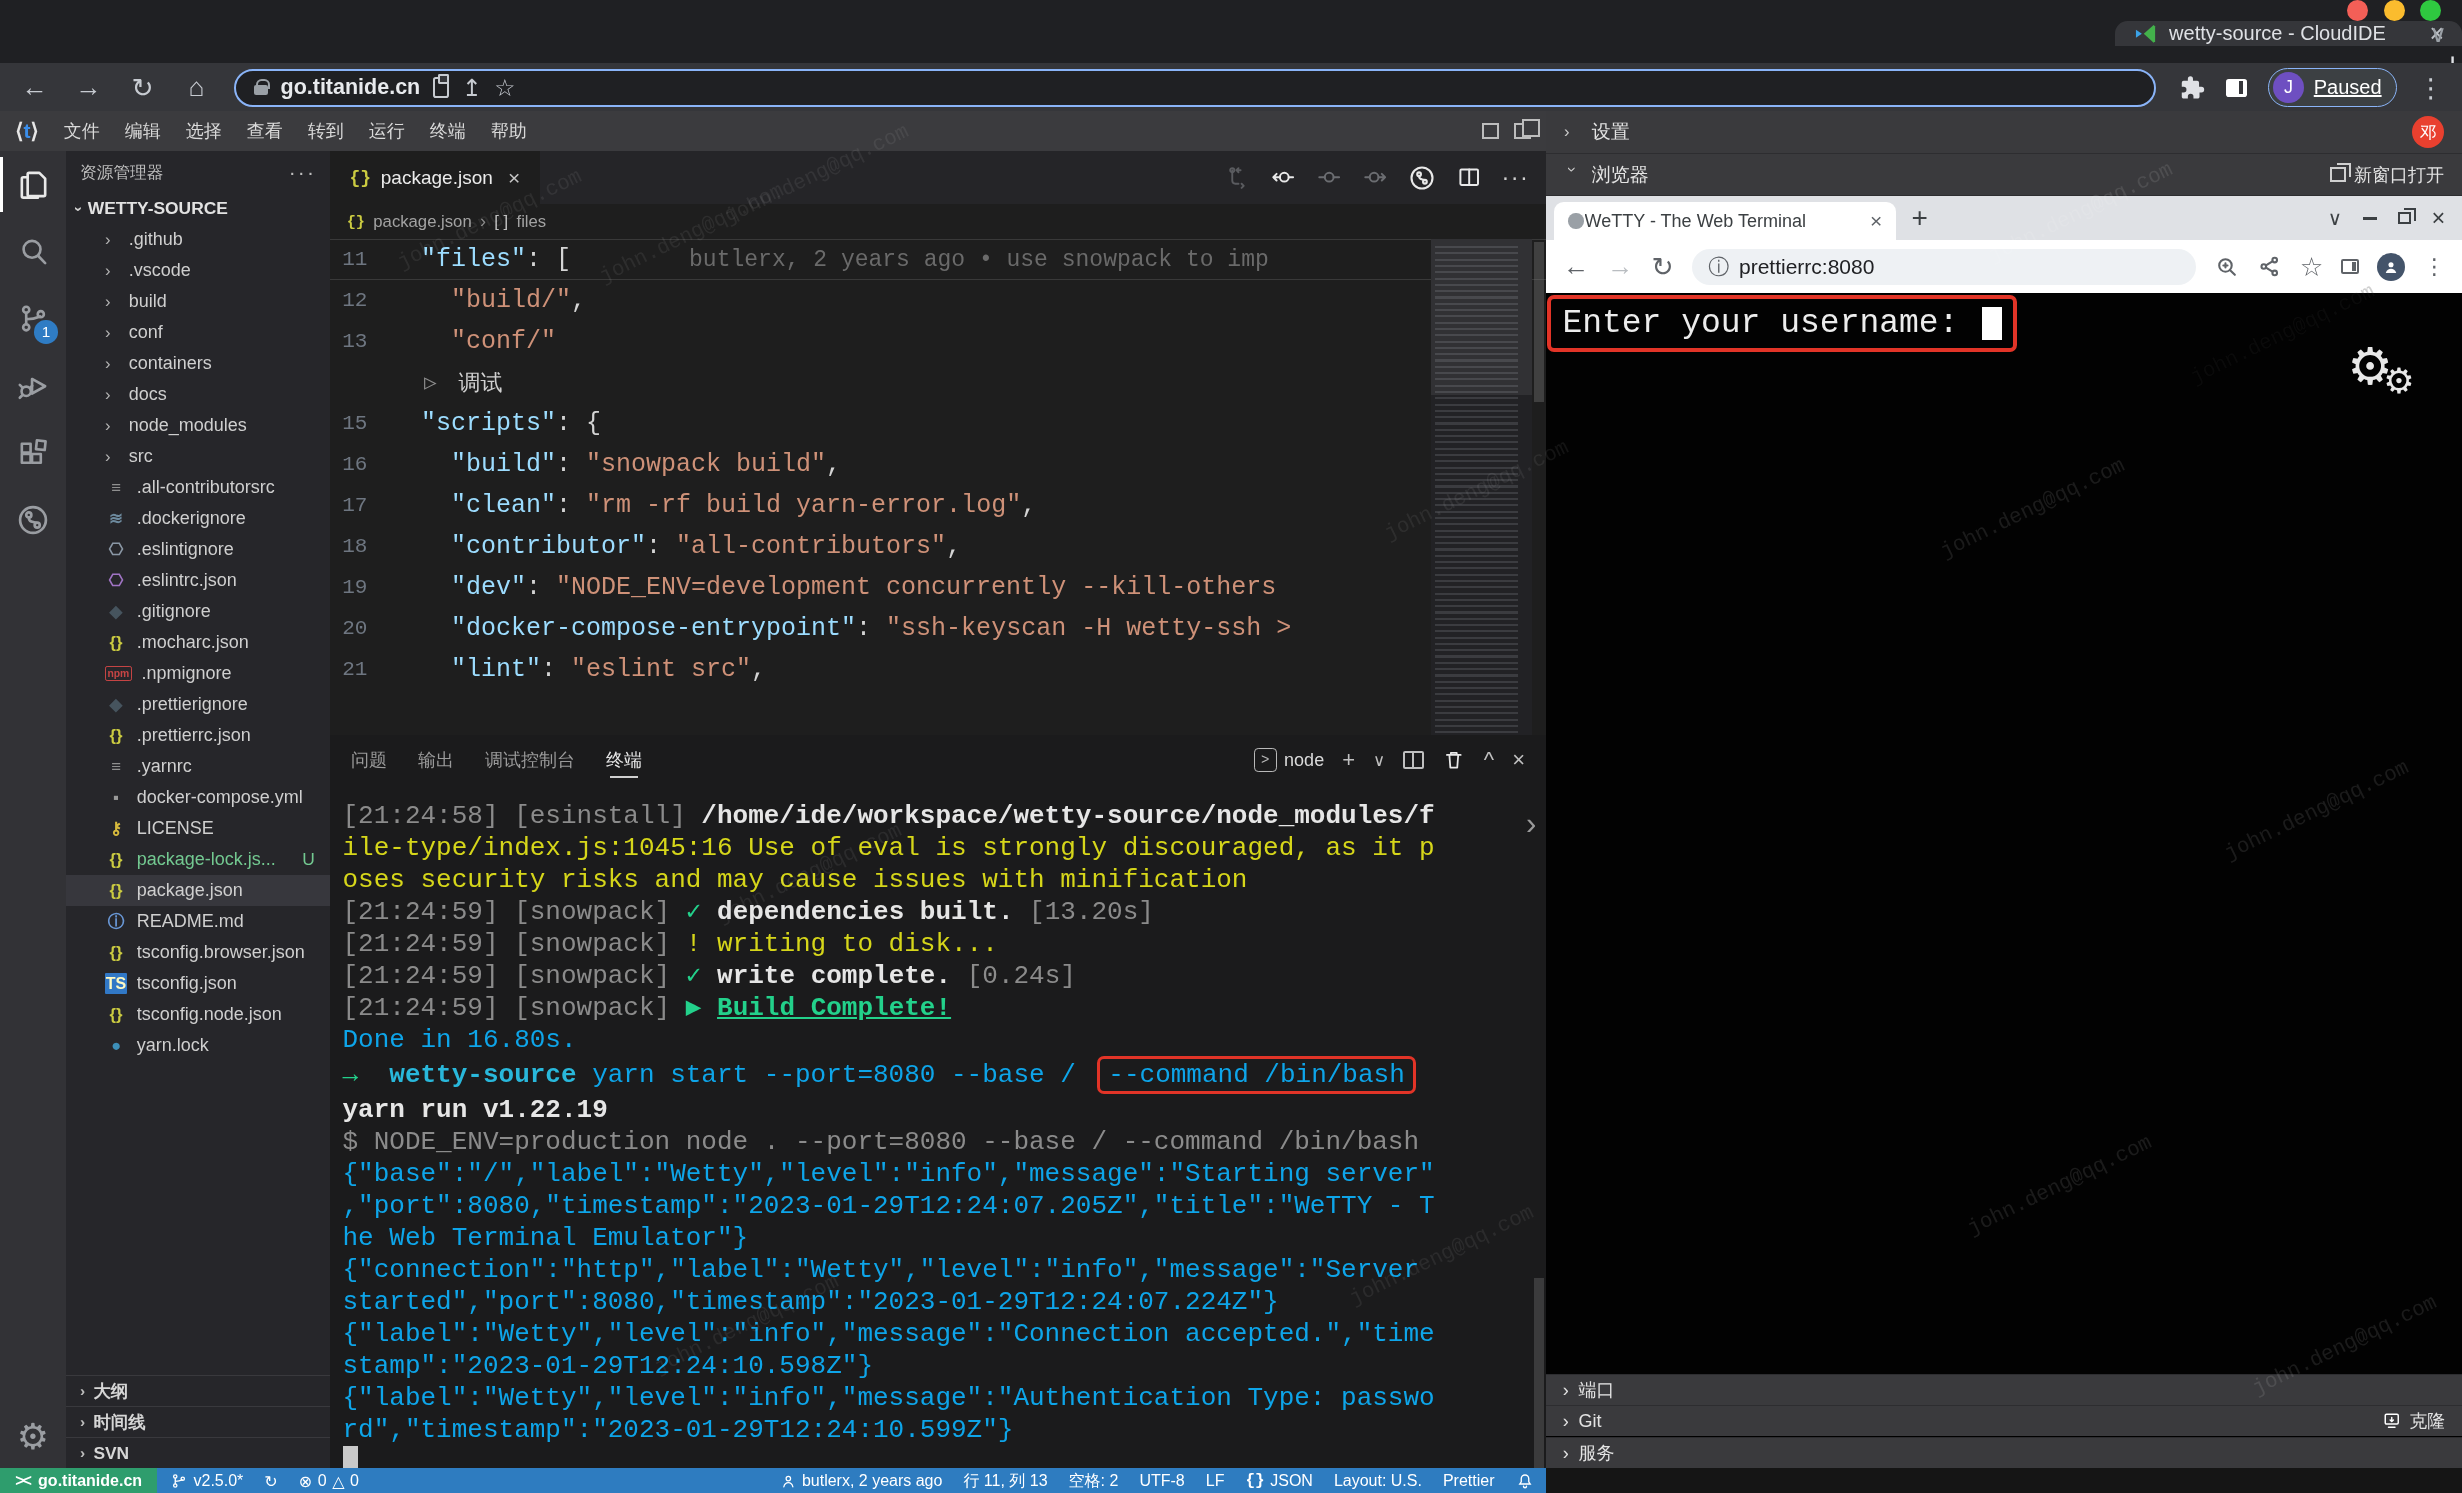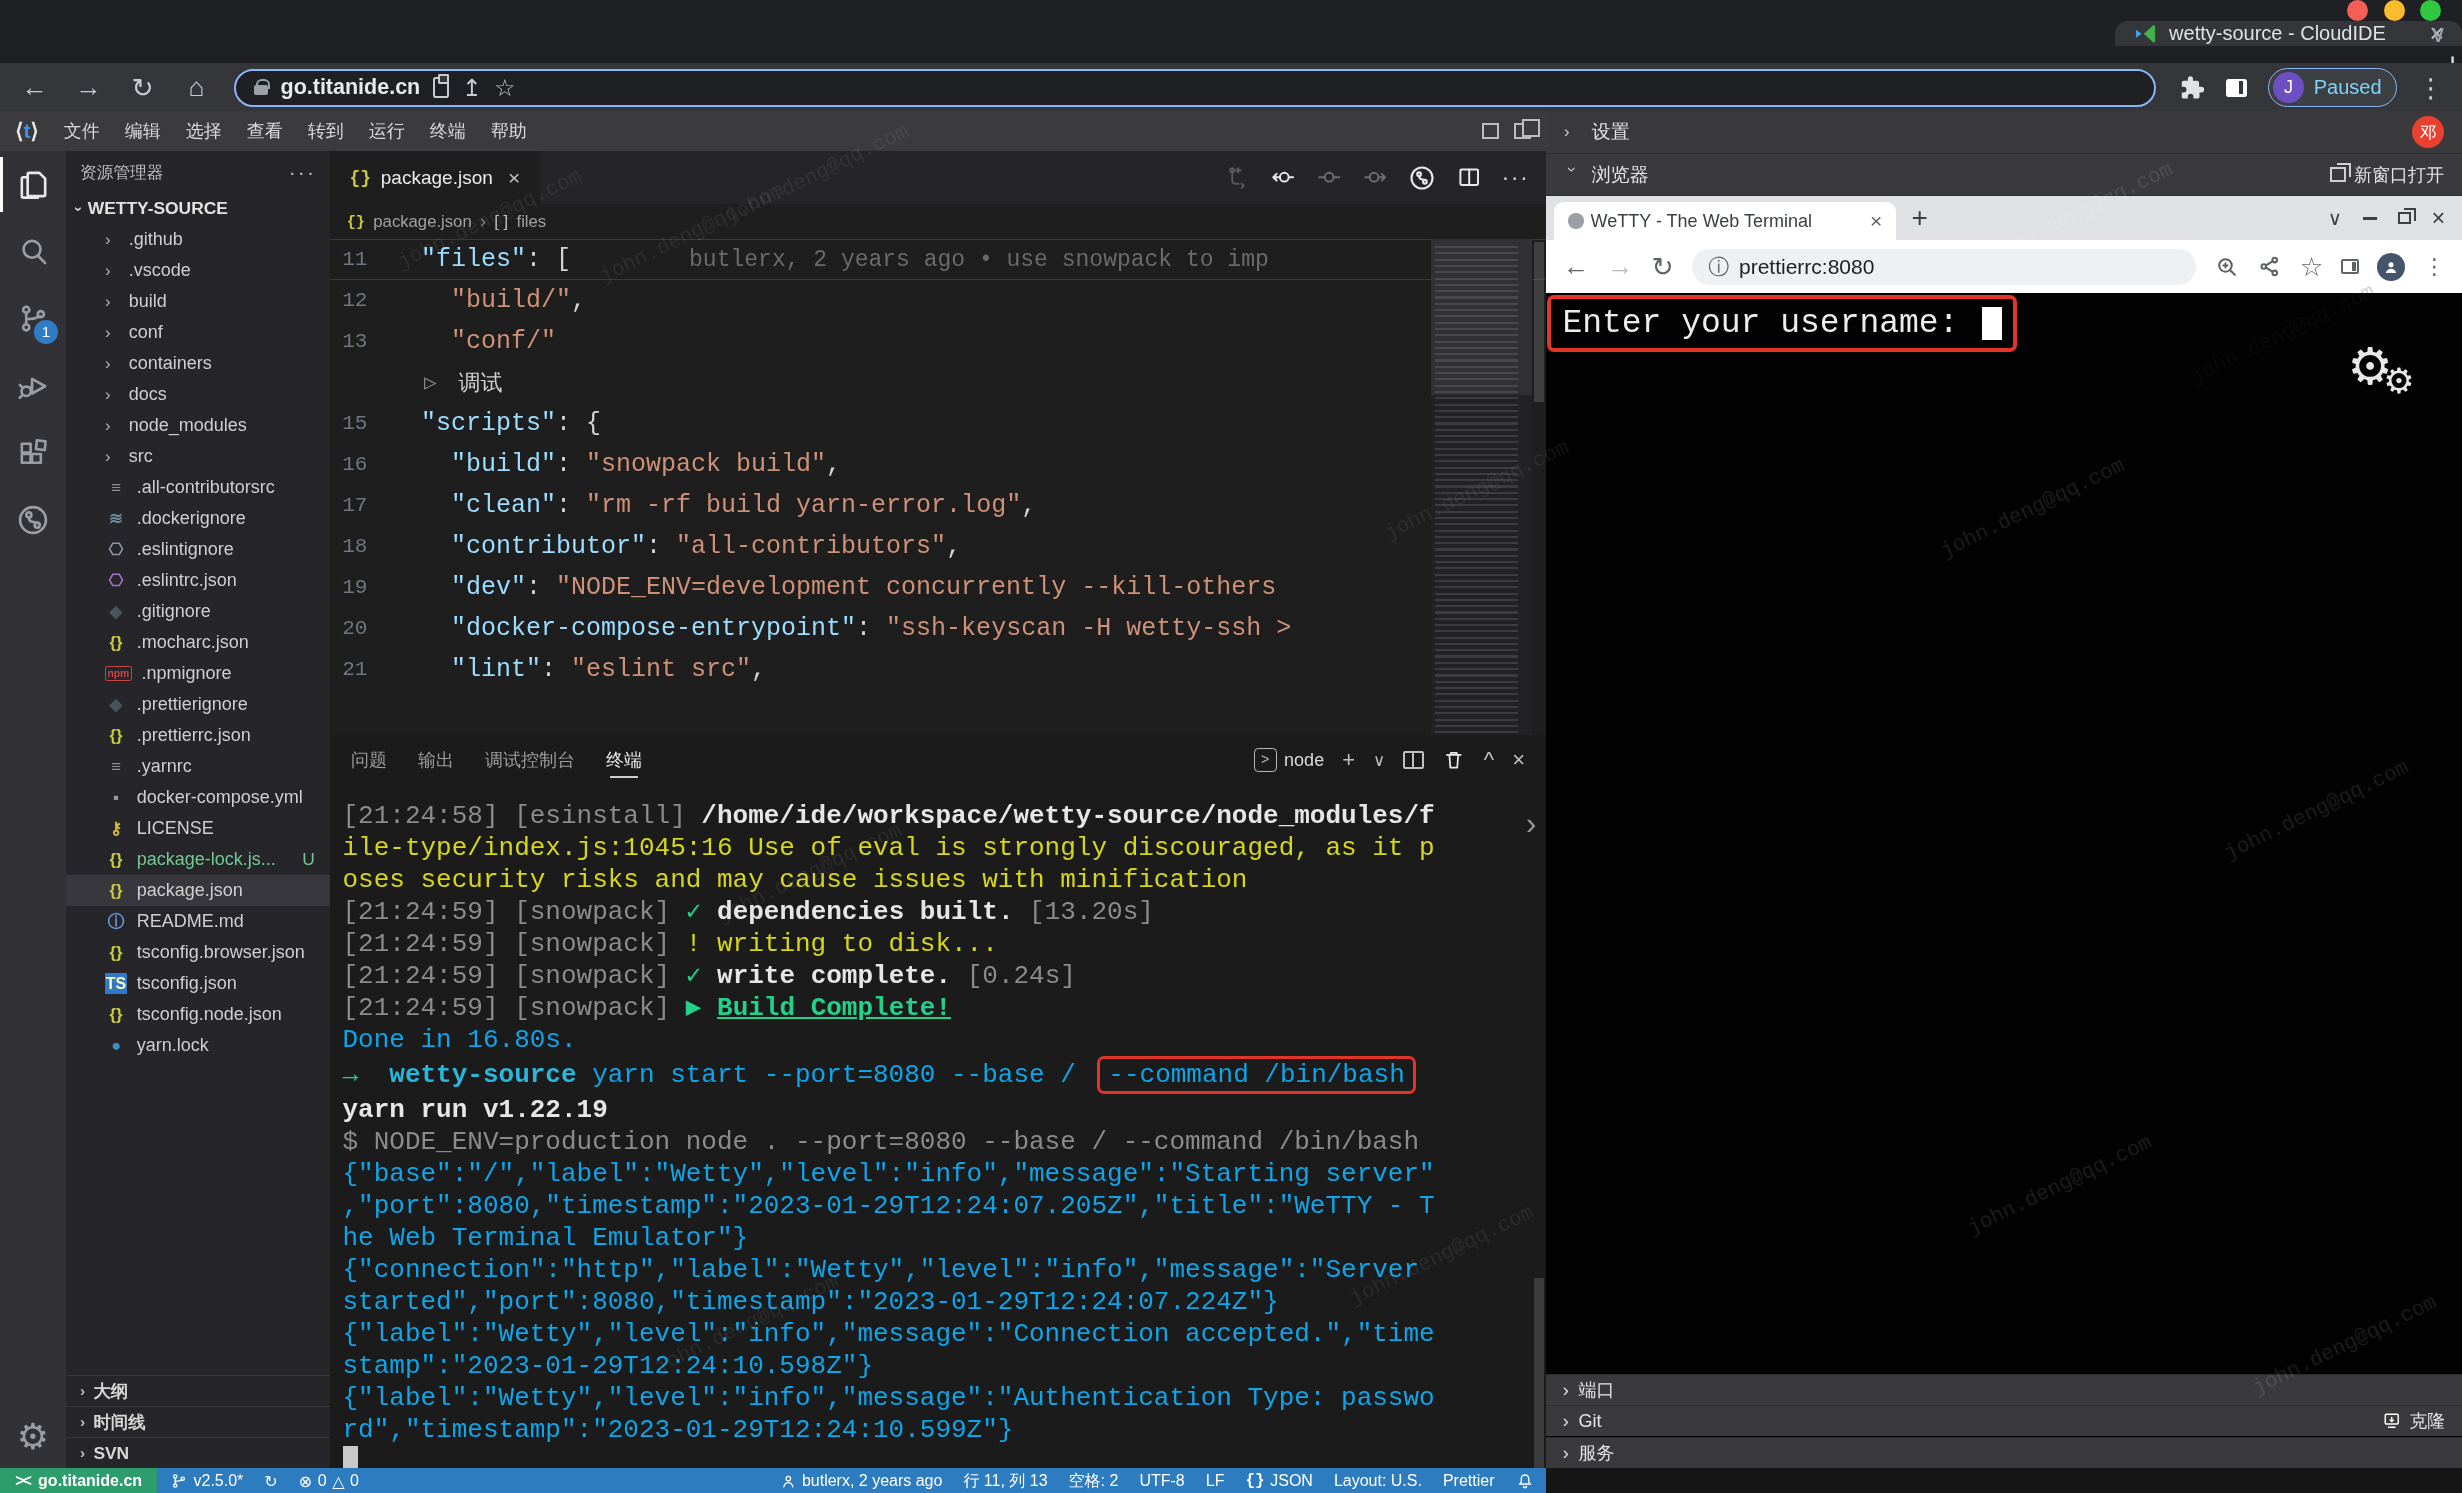--- a/index.html
+++ b/index.html
@@ -26,21 +26,21 @@
   .lock::before { content:""; position:absolute; left:2.1px; top:-6.3px; width:9.7px; height:8.3px; border:2.1px solid #9aa0a6; border-bottom:none; border-radius:5.6px 5.6px 0 0; }
   .urlhost { color:#e8eaed; font-size:21.5px; font-weight:bold; }
   .urlpath { color:#9aa0a6; font-size:21.5px; flex:1; white-space:nowrap; overflow:hidden; }
   .clipic { width:16.7px; height:21px; border:2.1px solid #c7cbd1; border-radius:2.8px; position:relative; }
   .clipic::before { content:""; position:absolute; left:2.8px; top:-4.9px; width:7px; height:5.6px; background:#35363a; border:2.1px solid #c7cbd1; border-radius:1.4px; }
   .pillic { color:#c7cbd1; font-size:23.6px; }
   .panelrect { width:21px; height:18px; background:#fff; border-radius:2.8px; position:relative; }
   .panelrect::after { content:""; position:absolute; right:3.5px; top:2.8px; width:4.9px; height:12.5px; background:#35363a; }
   .profile { height:39px; border:1.4px solid #8ab4f8; border-radius:21px; display:flex; align-items:center; gap:9.7px; padding:0 14px 0 4.2px; background:#3c4043; }
   .pavatar { width:31px; height:31px; border-radius:50%; background:#6e4fc1; color:#fff; font-size:18px; display:grid; place-items:center; }
-  .paused { color:#7dd3fc; font-size:20px; }
+  .paused { color:#ffffff; font-size:20px;text-decoration:underline; }
   .kebab { color:#c7cbd1; font-size:26.4px; }
 
   
   .menubar { left:0; top:111px; width:1546px; height:40px; background:#3b3b3e; display:flex; align-items:center; gap:25px; padding:0 15.3px; }
   .idelogo { font-size:21px; font-weight:bold; color:#e6e6e6; }
   .idelogo b { color:#3b8eea; }
   .mitem { color:#d9d9d9; font-size:18px; }
   .mb-right { margin-left:auto; display:flex; gap:15.3px; align-items:center; }
   .wsq { width:16.7px; height:16.7px; border:2.1px solid #bdbdbd; }
   .wsq2 { width:16.7px; height:16.7px; border:2.1px solid #bdbdbd; position:relative; }
@@ -137,21 +137,21 @@
   .rightpanel { left:1546px; top:111px; width:916px; height:1383px; background:#000; }
   .rprow { position:absolute; left:0; width:916px; background:#3a3a3d; border-bottom:1.4px solid #2d2d30; display:flex; align-items:center; gap:11px; padding:0 18px; color:#e3e3e3; }
   .rprow .chev { color:#cccccc; font-size:16.7px; width:16.7px; }
   .rplabel { font-size:19px; }
   .rpavatar { margin-left:auto; width:32px; height:32px; border-radius:50%; background:#e9402f; color:#fff; font-size:16.7px; display:grid; place-items:center; }
   .rpaction { margin-left:auto; display:flex; align-items:center; gap:8.3px; color:#e3e3e3; font-size:18px; }
   .dblsq { width:15.3px; height:15.3px; border:2.1px solid #d0d0d0; position:relative; }
   .dblsq::after { content:""; position:absolute; left:4.2px; top:-6.3px; width:12.5px; height:12.5px; border:2.1px solid #d0d0d0; border-left:none; border-bottom:none; }
 
   .minitabstrip { position:absolute; left:0; top:85px; width:916px; height:44px; background:#dfe1e5; display:flex; align-items:flex-end; }
-  .minitab { margin-left:8.3px; width:342px; height:38px; background:#fff; border-radius:9.7px 9.7px 0 0; display:flex; align-items:center; gap:7px; padding:0 14px; color:#3c4043; font-size:18px; }
+  .minitab { margin-left:8.3px; width:342px; height:38px; background:#fff; border-radius:9.7px 9.7px 0 0; display:flex; align-items:center; gap:1px; padding:0 14px; color:#3c4043; font-size:18px; }
   .minitab .dot { width:15.3px; height:15.3px; border-radius:50%; background:#9aa0a6; flex:0 0 15.3px; }
   .minitab .mtitle { flex:1; white-space:nowrap; overflow:hidden; }
   .minitab .mclose { color:#5f6368; font-size:21px; }
   .miniplus { color:#3c4043; font-size:28px; margin:0 0 5.6px 15.3px; }
   .miniwin { margin-left:auto; display:flex; align-items:center; gap:21px; padding:0 16.7px 8.3px 0; color:#3c4043; }
   .miniwin .wchev { font-size:19.5px; } .miniwin .wmin { width:14px; height:2.8px; background:#3c4043; }
   .dblsq-d { width:12.5px; height:12.5px; border:2.1px solid #3c4043; position:relative; }
   .dblsq-d::after { content:""; position:absolute; left:3.5px; top:-5.6px; width:10.4px; height:10.4px; border:2.1px solid #3c4043; border-left:none; border-bottom:none; }
   .miniwin .wclose { font-size:23.6px; }
 

